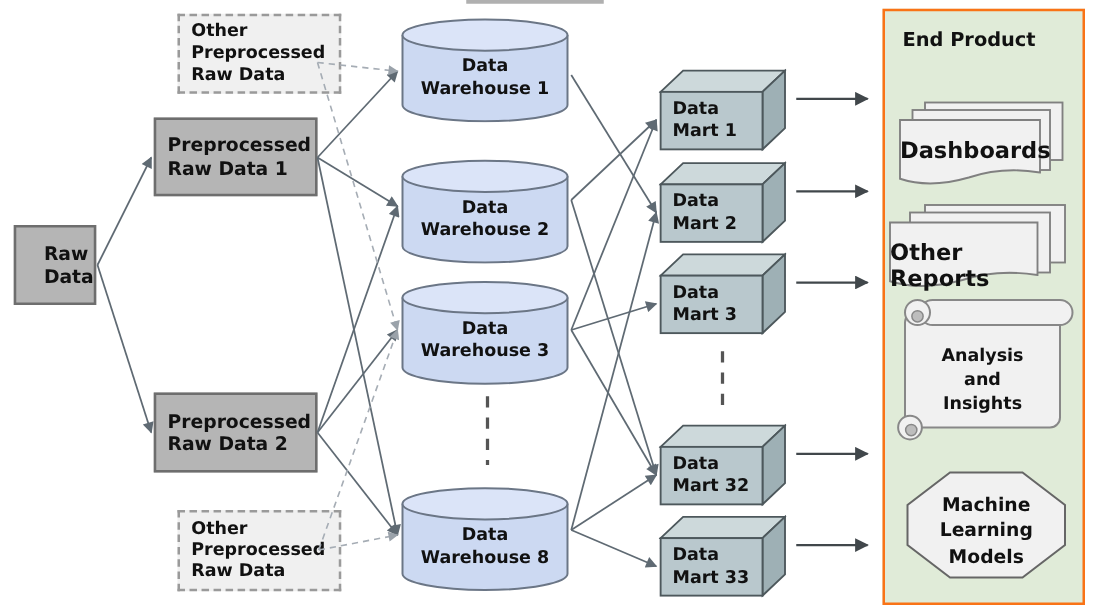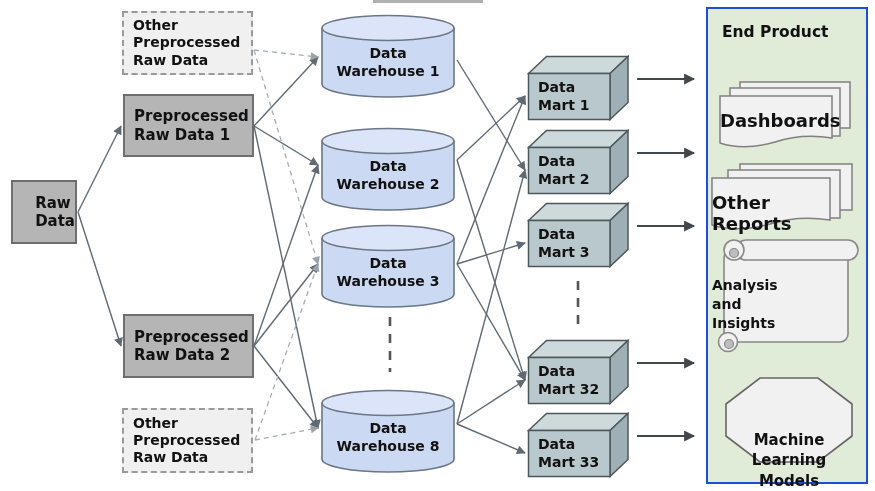--- a/index.html
+++ b/index.html
@@ -2,45 +2,45 @@
 <html><head>
 <meta charset="utf-8">
 <style>
   html,body{margin:0;padding:0;background:#ffffff;}
   .stage{
     position:relative;width:875px;height:491px;background:#ffffff;
     font-family:"DejaVu Sans","Liberation Sans",sans-serif;overflow:hidden;
   }
   .node{position:absolute;z-index:1;box-sizing:border-box;}
   .gbox{background:#b5b5b5;border:2px solid #6e6e6e;display:flex;align-items:center;}
-  .dbox{background:#f0f0f0;border:2px dashed #9a9a9a;display:flex;align-items:center;}
+  .dbox{background:#f0f0f0;border:2px dashed #9a9a9a;display:flex;align-items:center;margin-left:20px;}
   .lbl{
     font-weight:bold;font-size:15px;line-height:1.22;color:#111;
     white-space:pre-line;padding-left:9px;letter-spacing:0;
   }
   .shape-label{
     position:absolute;font-weight:bold;color:#111;white-space:pre-line;
   }
   .wh-label{left:0;top:30px;width:136px;text-align:center;font-size:14px;line-height:1.3;}
   .mart-label{left:11px;top:23px;font-size:14px;line-height:1.3;text-align:left;}
   #edge-layer{position:absolute;left:0;top:0;z-index:2;pointer-events:none;}
   .edge-solid{stroke:#5f6a73;stroke-width:1.4;}
   .edge-dashed{stroke:#a6adb5;stroke-width:1.3;stroke-dasharray:5 4;}
   .edge-flow{stroke:#41474b;stroke-width:1.8;}
   .ellipsis-line{stroke:#555;stroke-width:2.6;stroke-dasharray:9 8;}
   .top-strip{position:absolute;left:373px;top:0;width:110px;height:3px;background:#b0b0b0;z-index:1;}
   .panel{
     position:absolute;left:706px;top:7px;width:162px;height:477px;
-    background:#e0ebd8;border:2px solid #1d4ed8;box-sizing:border-box;z-index:1;
+    background:#e0ebd8;border:2px solid #f97316;box-sizing:border-box;z-index:1;
   }
   .panel-title{position:absolute;left:14px;top:14px;font-size:15.5px;font-weight:bold;color:#111;}
   .panel-item{position:absolute;}
   .paper-label{font-size:18px;}
-  .scroll-label{left:0;top:38px;width:148px;font-size:14px;line-height:1.35;}
-  .oct-label{left:0;top:18px;width:130px;text-align:center;font-size:15px;line-height:1.35;margin-top:36px;}
+  .scroll-label{left:0;top:38px;width:148px;text-align:center;font-size:14px;line-height:1.35;}
+  .oct-label{left:0;top:18px;width:130px;text-align:center;font-size:15px;line-height:1.35;}
 </style>
 </head>
 <body>
 
 <div class="stage">
 
   <div class="top-strip"></div>
 
   <div class="node gbox" style="left:11px;top:180px;width:66px;height:64px;justify-content:flex-end;">
     <div class="lbl">Raw

